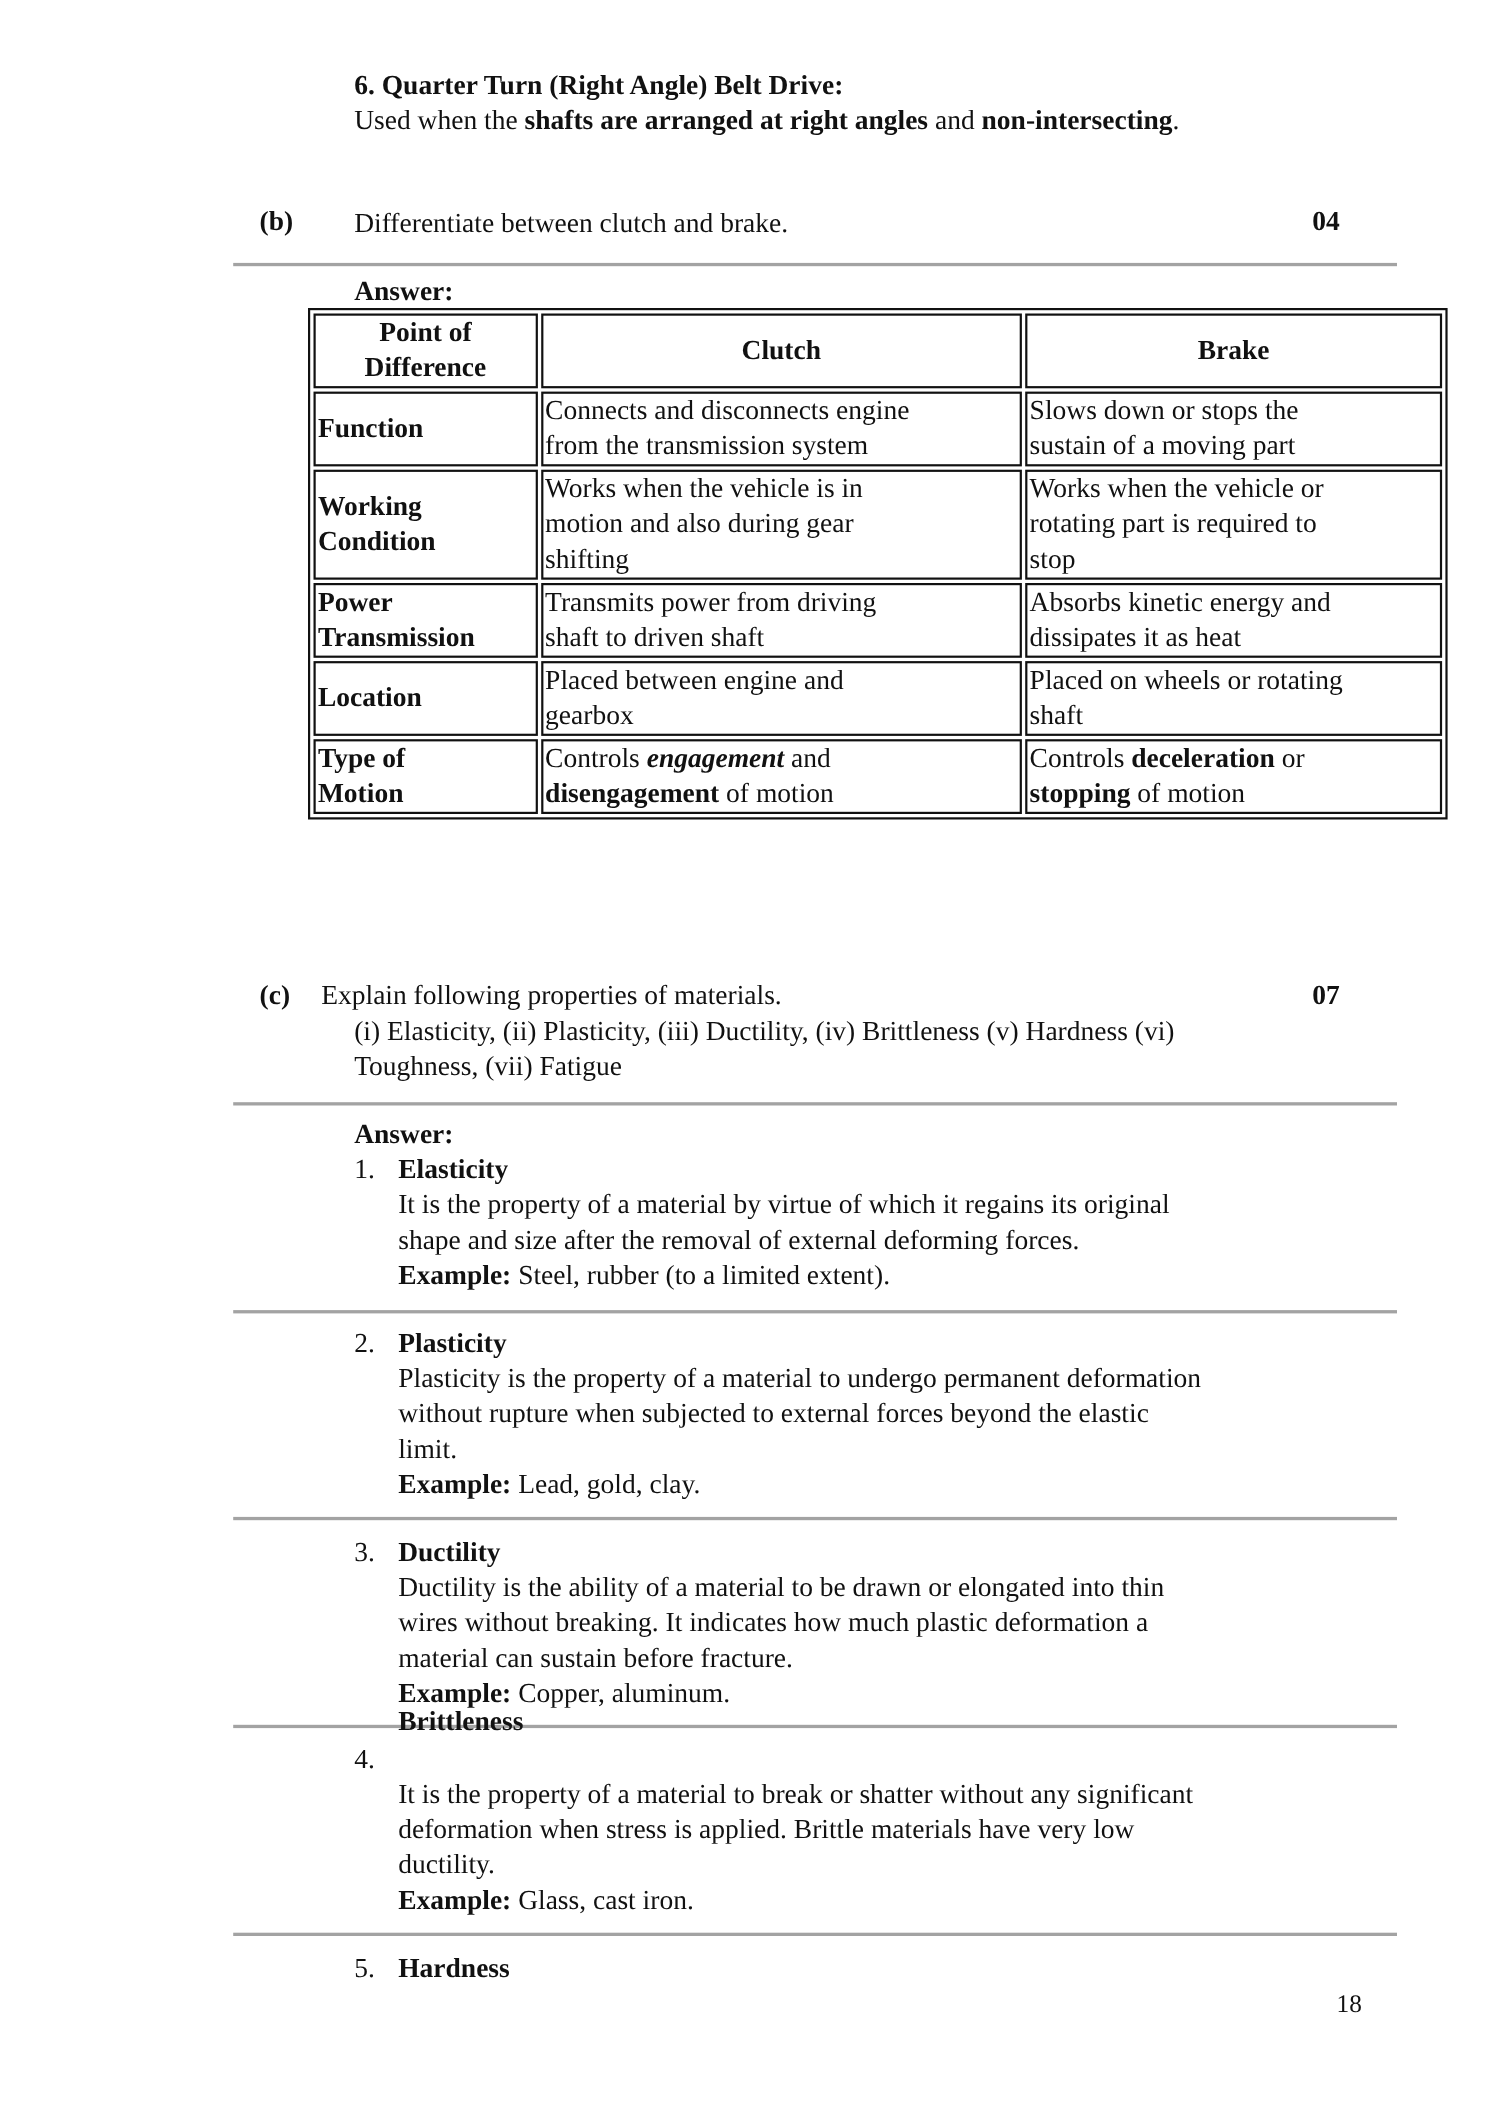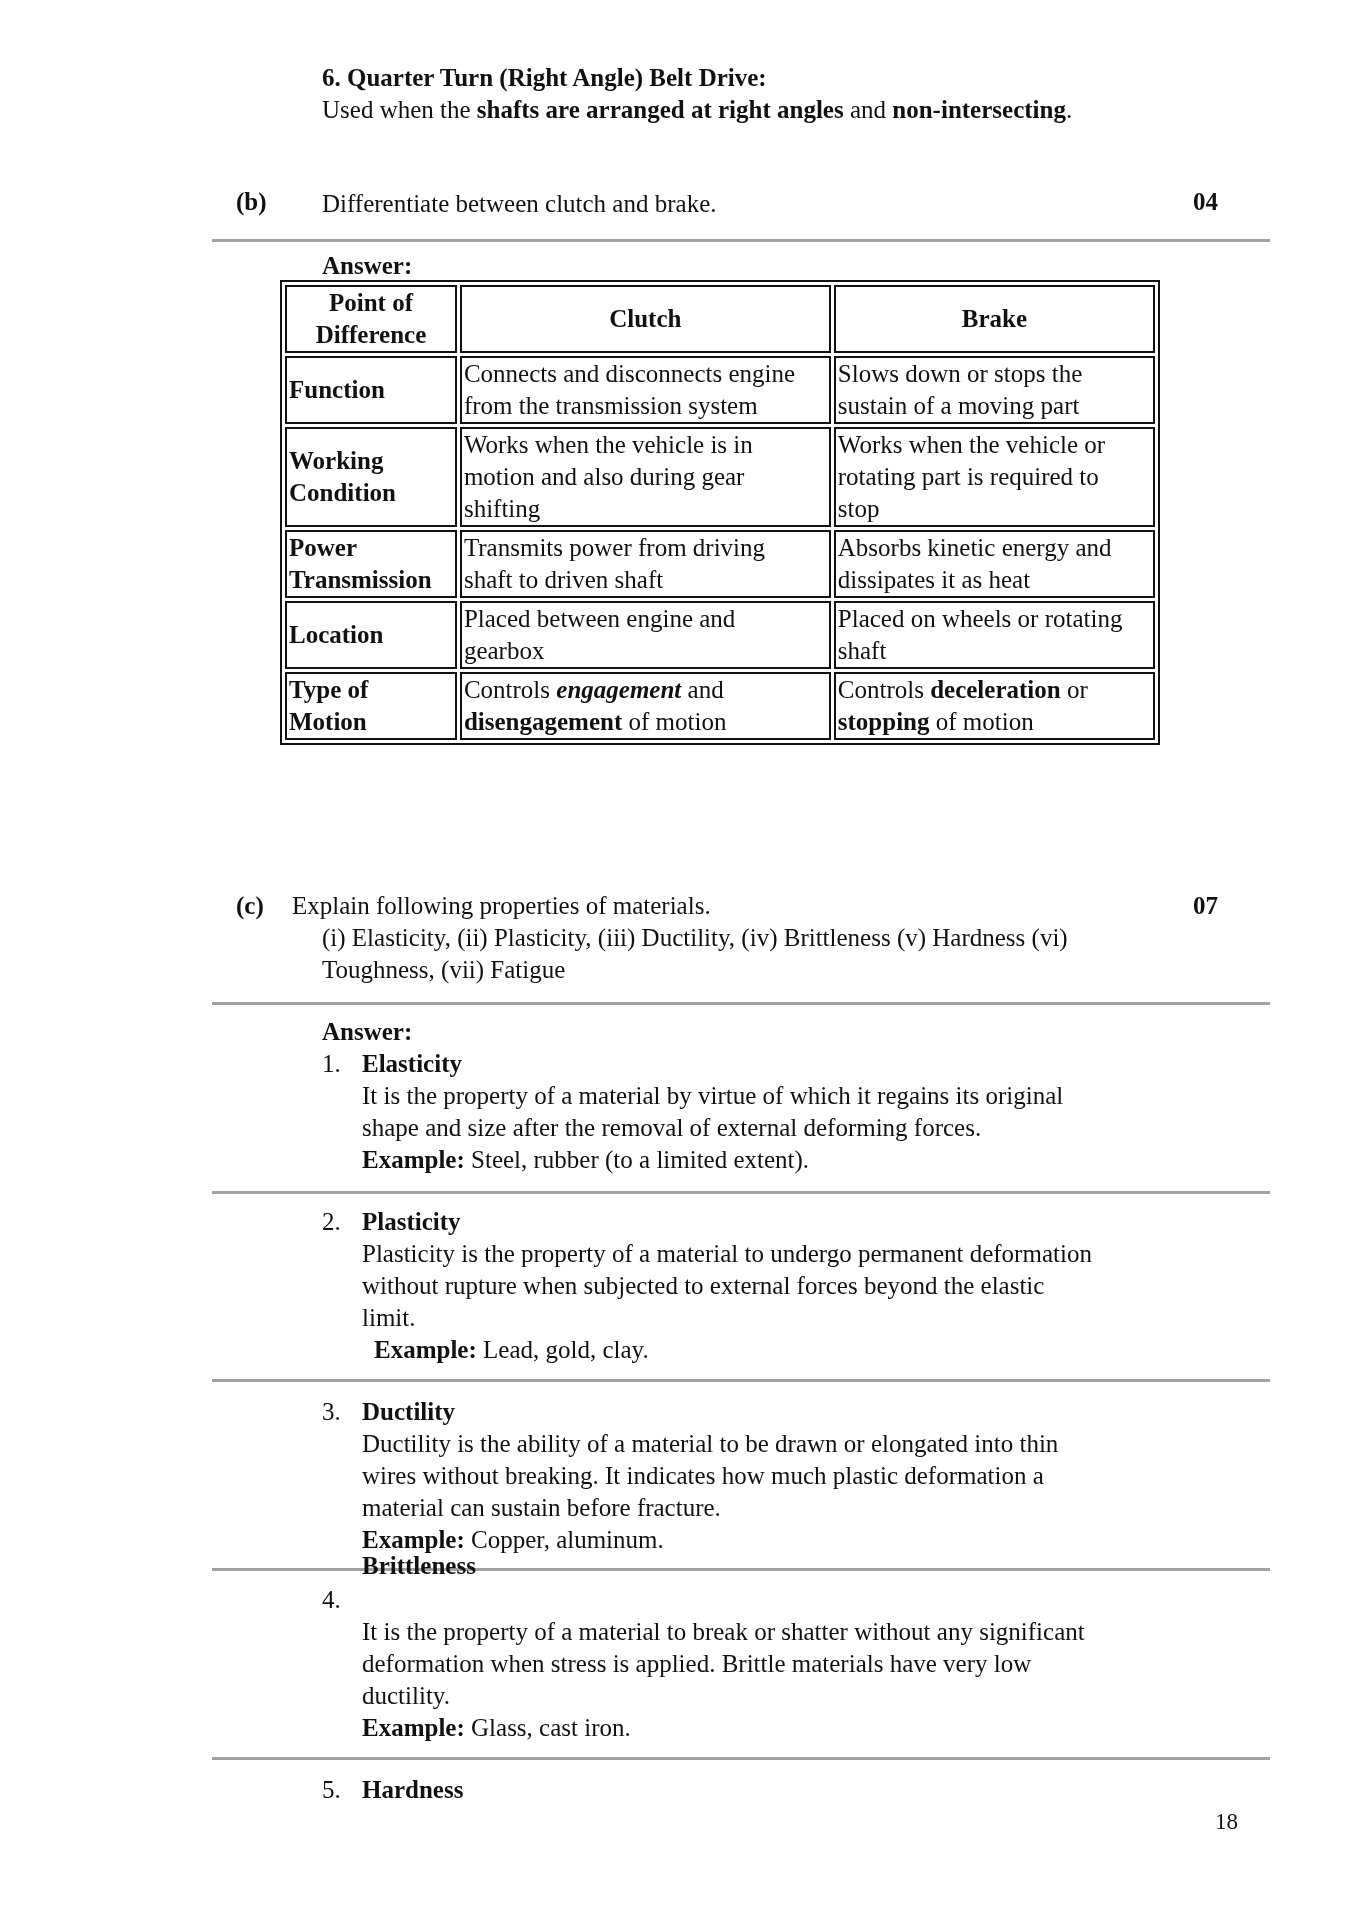--- a/index.html
+++ b/index.html
@@ -26,21 +26,21 @@
       height: 3px;
       background: #a3a3a3;
     }
     .para { white-space: nowrap; }
 
     
     .cmp-table {
       position: absolute;
       left: 280px;
       top: 280px;
-      width: 880px;
+      width: 1036px;
       border: 2px solid #111;
       border-collapse: separate;
       border-spacing: 3px;
       padding: 0;
     }
     .cmp-table td, .cmp-table th {
       border: 2px solid #111;
       padding: 0 2px;
       vertical-align: middle;
       font-size: 25px;
@@ -183,21 +183,21 @@
   <div class="item-body" style="top:1144px;"><span class="b">Example:</span><span> Steel, rubber (to a limited extent).</span></div>
 </div>
 <div class="rule" style="top:1191px;"></div>
 
 <div>
   <div class="item-num" style="top:1206px;">2.</div>
   <div class="item-body b" style="top:1206px;">Plasticity</div>
   <div class="item-body" style="top:1238px;">Plasticity is the property of a material to undergo permanent deformation</div>
   <div class="item-body" style="top:1270px;">without rupture when subjected to external forces beyond the elastic</div>
   <div class="item-body" style="top:1302px;">limit.</div>
-  <div class="item-body" style="top:1334px;margin-left:12px;"><span class="b">Example:</span><span> Lead, gold, clay.</span></div>
+  <div class="item-body" style="top:1334px;"><span class="b">Example:</span><span> Lead, gold, clay.</span></div>
 </div>
 <div class="rule" style="top:1379px;"></div>
 
 <div>
   <div class="item-num" style="top:1396px;">3.</div>
   <div class="item-body b" style="top:1396px;">Ductility</div>
   <div class="item-body" style="top:1428px;">Ductility is the ability of a material to be drawn or elongated into thin</div>
   <div class="item-body" style="top:1460px;">wires without breaking. It indicates how much plastic deformation a</div>
   <div class="item-body" style="top:1492px;">material can sustain before fracture.</div>
   <div class="item-body" style="top:1524px;"><span class="b">Example:</span><span> Copper, aluminum.</span></div>

